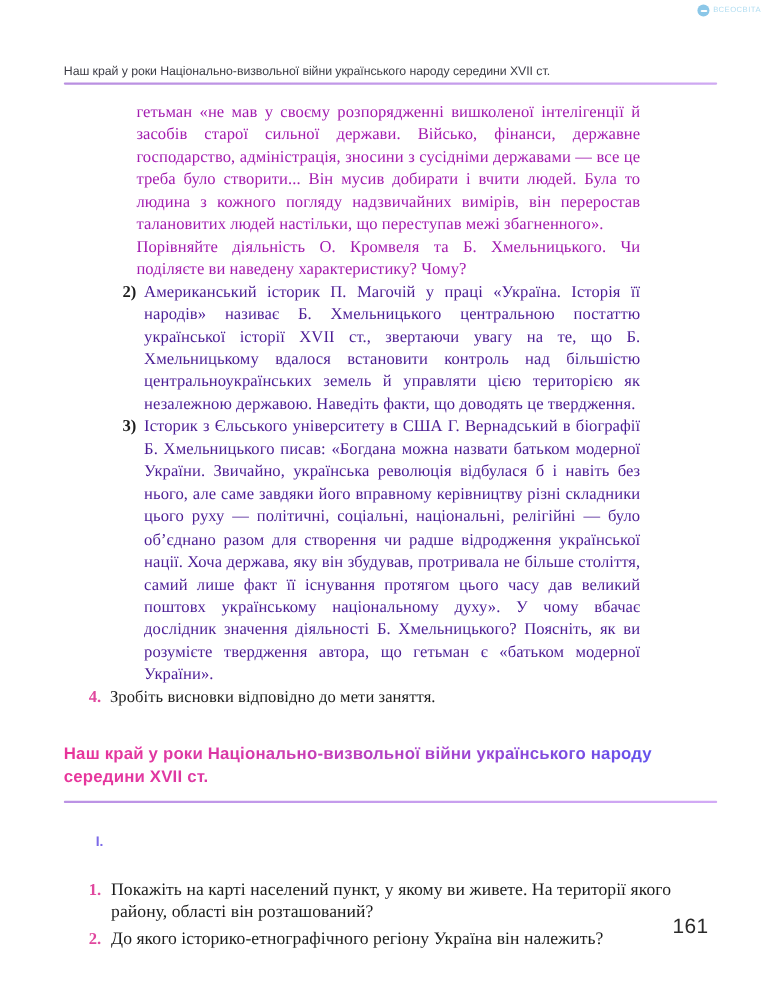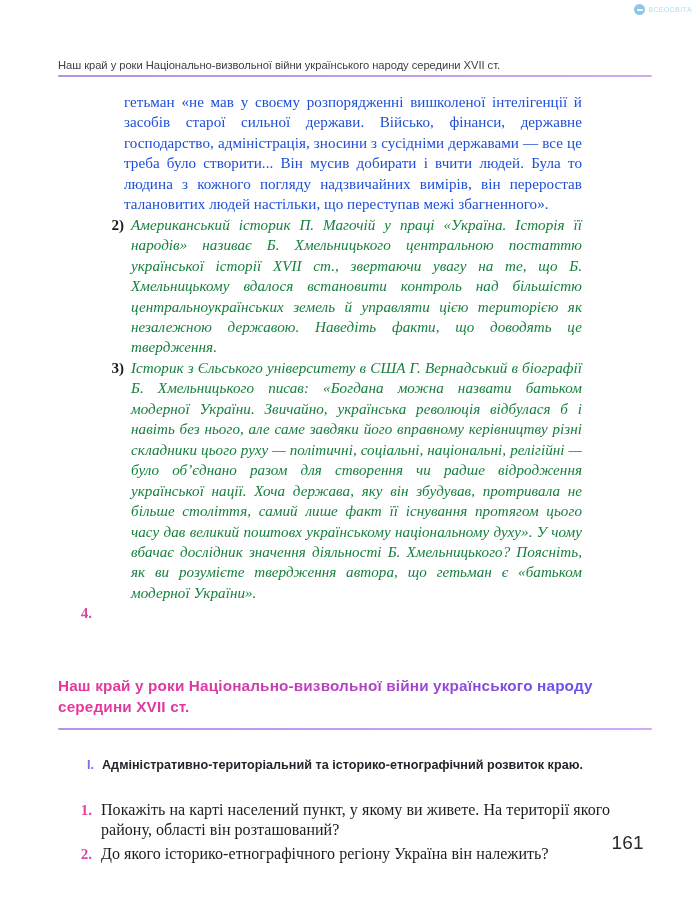--- a/index.html
+++ b/index.html
@@ -84,21 +84,21 @@
     top: 92px;
     width: 584px;
   }
 
   .para {
     font-size: 15.1px;
     line-height: 20.45px;
     text-align: justify;
     text-justify: inter-word;
     letter-spacing: 0.05px;
-    color: #1d4ed8;
+    color: #a21caf;
   }
 
   
   .para.indent-body {
     margin-left: 66px;
     width: 458px;
   }
 
   
   .list-row {
@@ -115,22 +115,21 @@
     text-align: right;
     color: #1c1c1c;
   }
   .list-row .marker.w-paren { width: 26px; padding-right: 7px; }
   .list-row .body {
     flex: 1 1 auto;
     font-size: 15.1px;
     line-height: 20.45px;
     text-align: justify;
     letter-spacing: 0.05px;
-    color: #15803d;
-    font-style: italic;
+    color: #4c1d95;
   }
 
   
   .row-four {
     display: flex;
     align-items: flex-start;
     margin-left: 10px;
     width: 514px;
   }
   .row-four .marker {
@@ -266,46 +265,47 @@
 
 <div class="running-header">
   <div class="rh-text">Наш край у роки Національно-визвольної війни українського народу середини XVII ст.</div>
   <div class="rh-rule"></div>
 </div>
 
 <div class="content">
 
   <div class="para indent-body">гетьман «не мав у своєму розпорядженні вишколеної інтелігенції й засобів старої сильної держави. Військо, фінанси, державне господарство, адміністрація, зносини з сусідніми державами — все це треба було створити... Він мусив добирати і вчити людей. Була то людина з кожного погляду надзвичайних вимірів, він переростав талановитих людей настільки, що переступав межі збагненного».</div>
 
+  <div class="para indent-body">Порівняйте діяльність О. Кромвеля та Б. Хмельницького. Чи поділяєте ви наведену характеристику? Чому?</div>
 
   <div class="list-row">
     <span class="marker w-paren">2)</span>
     <span class="body">Американський історик П. Магочій у праці «Україна. Історія її народів» називає Б. Хмельницького центральною постаттю української історії XVII ст., звертаючи увагу на те, що Б. Хмельницькому вдалося встановити контроль над більшістю центральноукраїнських земель й управляти цією територією як незалежною державою. Наведіть факти, що доводять це твердження.</span>
   </div>
 
   <div class="list-row">
     <span class="marker w-paren">3)</span>
     <span class="body">Історик з Єльського університету в США Г. Вернадський в біографії Б. Хмельницького писав: «Богдана можна назвати батьком модерної України. Звичайно, українська революція відбулася б і навіть без нього, але саме завдяки його вправному керівництву різні складники цього руху — політичні, соціальні, національні, релігійні — було об’єднано разом для створення чи радше відродження української нації. Хоча держава, яку він збудував, протривала не більше століття, самий лише факт її існування протягом цього часу дав великий поштовх українському національному духу». У чому вбачає дослідник значення діяльності Б. Хмельницького? Поясніть, як ви розумієте твердження автора, що гетьман є «батьком модерної України».</span>
   </div>
 
   <div class="row-four">
     <span class="marker">4.</span>
+    <span class="body">Зробіть висновки відповідно до мети заняття.</span>
   </div>
 
 </div>
 
 <div class="section-block">
   <div class="section-title">Наш край у роки Національно-визвольної війни українського народу середини XVII ст.</div>
   <div class="section-rule"></div>
 </div>
 
 <div class="roman-block">
   <div class="roman-row">
     <span class="marker">I.</span>
-    <span class="body">Адміністративно-територіальний та історико-етнографічний розвиток краю.</span>
   </div>
 </div>
 
 <div class="qlist">
   <div class="q-row">
     <span class="marker">1.</span>
     <span class="body">Покажіть на карті населений пункт, у якому ви живете. На території якого району, області він розташований?</span>
   </div>
   <div class="q-row">
     <span class="marker">2.</span>

